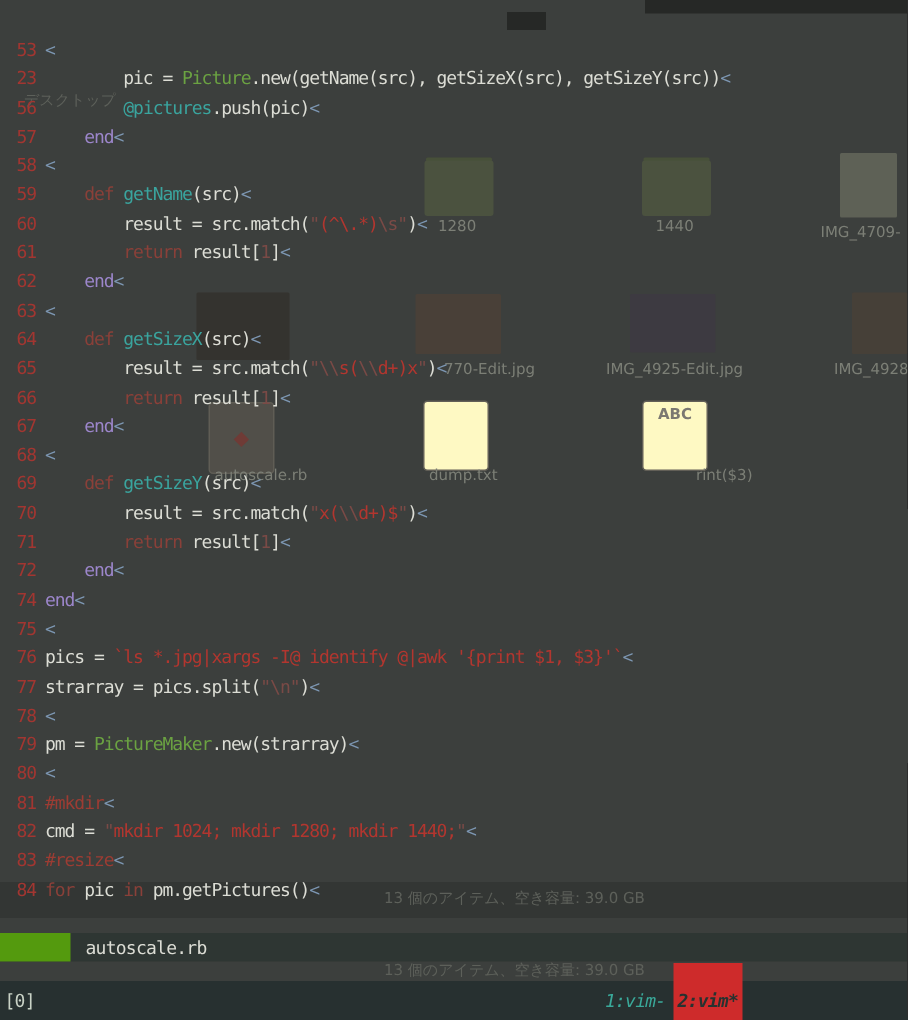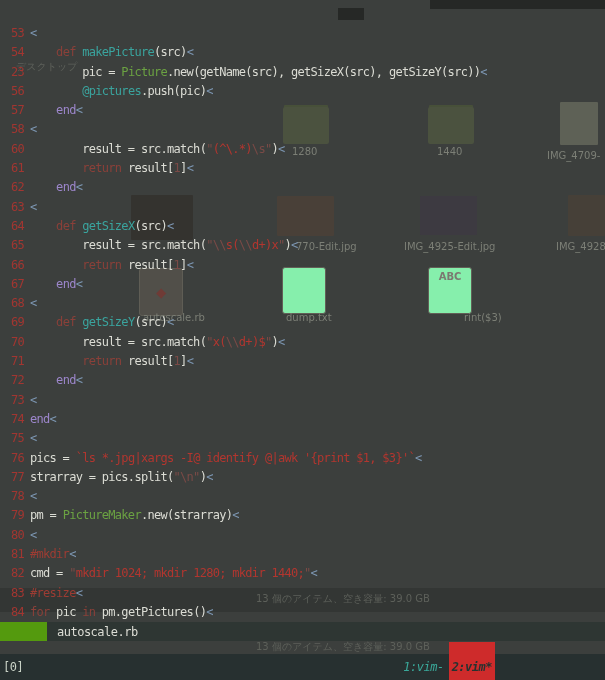--- a/index.html
+++ b/index.html
@@ -7,21 +7,21 @@
           background:#3c3f3d;font-family:"DejaVu Sans Mono",monospace;}
   
   .bg{position:absolute;z-index:1;}
   .bg-strip{background:rgba(15,17,16,.5);}
   .bg-band{background:rgba(22,24,22,.22);}
   .bg-folder{background:#4b523f;border-radius:2px;box-shadow:0 -3px 0 -1px #475039;}
   .bg-thumb{border-radius:1px;}
   .bg-gemfile{background:#514f49;border:1px solid #5f5d55;border-radius:3px;
               display:flex;align-items:center;justify-content:center;
               color:#6f3b36;font-size:17px;}
-  .bg-textfile{background:#86efac;border:1px solid #625f57;border-radius:3px;
+  .bg-textfile{background:#fef9c3;border:1px solid #625f57;border-radius:3px;
                color:#7b7871;font:bold 10px "DejaVu Sans",sans-serif;
                text-align:center;padding-top:3px;box-sizing:border-box;}
   .bg-label{color:#7c7f76;font:10px "DejaVu Sans",sans-serif;white-space:nowrap;}
   .bg-jtext{color:#5d605a;font:10px "DejaVu Sans",sans-serif;white-space:nowrap;}
   
   .code{position:absolute;left:0;top:4px;width:502px;height:618px;
         padding-top:20px;z-index:2;}
   .line{height:19.3px;line-height:19.3px;white-space:pre;
         font-size:12px;letter-spacing:-0.7px;}
   .ln{display:inline-block;width:24px;text-align:right;padding-right:6px;
@@ -79,39 +79,38 @@
       <div class="bg bg-label" style="left: 286px; top: 312px;">dump.txt</div>
       <div class="bg bg-textfile" style="left: 428px; top: 267px; width: 44px; height: 47px;">ABC</div>
       <div class="bg bg-label" style="left: 432px; top: 312px; margin-left: 32px;">rint($3)</div>
       <div class="bg bg-band" style="left: 0px; top: 588px; width: 605px; height: 24px;"></div>
       <div class="bg bg-jtext" style="left: 256px; top: 592px;">13 個のアイテム、空き容量: 39.0 GB</div>
       <div class="bg bg-jtext" style="left: 256px; top: 640px;">13 個のアイテム、空き容量: 39.0 GB</div>
     </div>
 
   <div class="code" id="code-area">
       <div class="line"><span class="ln">53</span><span class="tk-eol">&lt;</span></div>
-      <div class="line"><span class="ln">54</span><span class="tk-n">    </span><span class="tk-k">def</span><span class="tk-n"> </span><span class="tk-m">makePicture</span><span class="tk-n">(src)</span><span class="tk-eol">&lt;</span></div>
       <div class="line"><span class="ln">23</span><span class="tk-n">        pic = </span><span class="tk-c">Picture</span><span class="tk-n">.new(getName(src), getSizeX(src), getSizeY(src))</span><span class="tk-eol">&lt;</span></div>
       <div class="line"><span class="ln">56</span><span class="tk-n">        </span><span class="tk-m">@pictures</span><span class="tk-n">.push(pic)</span><span class="tk-eol">&lt;</span></div>
       <div class="line"><span class="ln">57</span><span class="tk-n">    </span><span class="tk-e">end</span><span class="tk-eol">&lt;</span></div>
       <div class="line"><span class="ln">58</span><span class="tk-eol">&lt;</span></div>
+      <div class="line"><span class="ln">59</span><span class="tk-n">    </span><span class="tk-k">def</span><span class="tk-n"> </span><span class="tk-m">getName</span><span class="tk-n">(src)</span><span class="tk-eol">&lt;</span></div>
       <div class="line"><span class="ln">60</span><span class="tk-n">        result = src.match(</span><span class="tk-d">"</span><span class="tk-s">(^\.*)</span><span class="tk-d">\s"</span><span class="tk-n">)</span><span class="tk-eol">&lt;</span></div>
       <div class="line"><span class="ln">61</span><span class="tk-n">        </span><span class="tk-k">return</span><span class="tk-n"> result[</span><span class="tk-d">1</span><span class="tk-n">]</span><span class="tk-eol">&lt;</span></div>
       <div class="line"><span class="ln">62</span><span class="tk-n">    </span><span class="tk-e">end</span><span class="tk-eol">&lt;</span></div>
       <div class="line"><span class="ln">63</span><span class="tk-eol">&lt;</span></div>
       <div class="line"><span class="ln">64</span><span class="tk-n">    </span><span class="tk-k">def</span><span class="tk-n"> </span><span class="tk-m">getSizeX</span><span class="tk-n">(src)</span><span class="tk-eol">&lt;</span></div>
       <div class="line"><span class="ln">65</span><span class="tk-n">        result = src.match(</span><span class="tk-d">"\\</span><span class="tk-s">s(</span><span class="tk-d">\\</span><span class="tk-s">d+)x</span><span class="tk-d">"</span><span class="tk-n">)</span><span class="tk-eol">&lt;</span></div>
       <div class="line"><span class="ln">66</span><span class="tk-n">        </span><span class="tk-k">return</span><span class="tk-n"> result[</span><span class="tk-d">1</span><span class="tk-n">]</span><span class="tk-eol">&lt;</span></div>
       <div class="line"><span class="ln">67</span><span class="tk-n">    </span><span class="tk-e">end</span><span class="tk-eol">&lt;</span></div>
       <div class="line"><span class="ln">68</span><span class="tk-eol">&lt;</span></div>
       <div class="line"><span class="ln">69</span><span class="tk-n">    </span><span class="tk-k">def</span><span class="tk-n"> </span><span class="tk-m">getSizeY</span><span class="tk-n">(src)</span><span class="tk-eol">&lt;</span></div>
       <div class="line"><span class="ln">70</span><span class="tk-n">        result = src.match(</span><span class="tk-d">"</span><span class="tk-s">x(</span><span class="tk-d">\\</span><span class="tk-s">d+)$</span><span class="tk-d">"</span><span class="tk-n">)</span><span class="tk-eol">&lt;</span></div>
       <div class="line"><span class="ln">71</span><span class="tk-n">        </span><span class="tk-k">return</span><span class="tk-n"> result[</span><span class="tk-d">1</span><span class="tk-n">]</span><span class="tk-eol">&lt;</span></div>
       <div class="line"><span class="ln">72</span><span class="tk-n">    </span><span class="tk-e">end</span><span class="tk-eol">&lt;</span></div>
-      <div class="line"><span class="ln">73</span><span class="tk-eol">&lt;</span></div>
       <div class="line"><span class="ln">74</span><span class="tk-e">end</span><span class="tk-eol">&lt;</span></div>
       <div class="line"><span class="ln">75</span><span class="tk-eol">&lt;</span></div>
       <div class="line"><span class="ln">76</span><span class="tk-n">pics = </span><span class="tk-s">`ls *.jpg|xargs -I@ identify @|awk '{print $1, $3}'`</span><span class="tk-eol">&lt;</span></div>
       <div class="line"><span class="ln">77</span><span class="tk-n">strarray = pics.split(</span><span class="tk-d">"\n"</span><span class="tk-n">)</span><span class="tk-eol">&lt;</span></div>
       <div class="line"><span class="ln">78</span><span class="tk-eol">&lt;</span></div>
       <div class="line"><span class="ln">79</span><span class="tk-n">pm = </span><span class="tk-c">PictureMaker</span><span class="tk-n">.new(strarray)</span><span class="tk-eol">&lt;</span></div>
       <div class="line"><span class="ln">80</span><span class="tk-eol">&lt;</span></div>
       <div class="line"><span class="ln">81</span><span class="tk-cm">#mkdir</span><span class="tk-eol">&lt;</span></div>
       <div class="line"><span class="ln">82</span><span class="tk-n">cmd = </span><span class="tk-d">"</span><span class="tk-s">mkdir 1024; mkdir 1280; mkdir 1440;</span><span class="tk-d">"</span><span class="tk-eol">&lt;</span></div>
       <div class="line"><span class="ln">83</span><span class="tk-cm">#resize</span><span class="tk-eol">&lt;</span></div>

